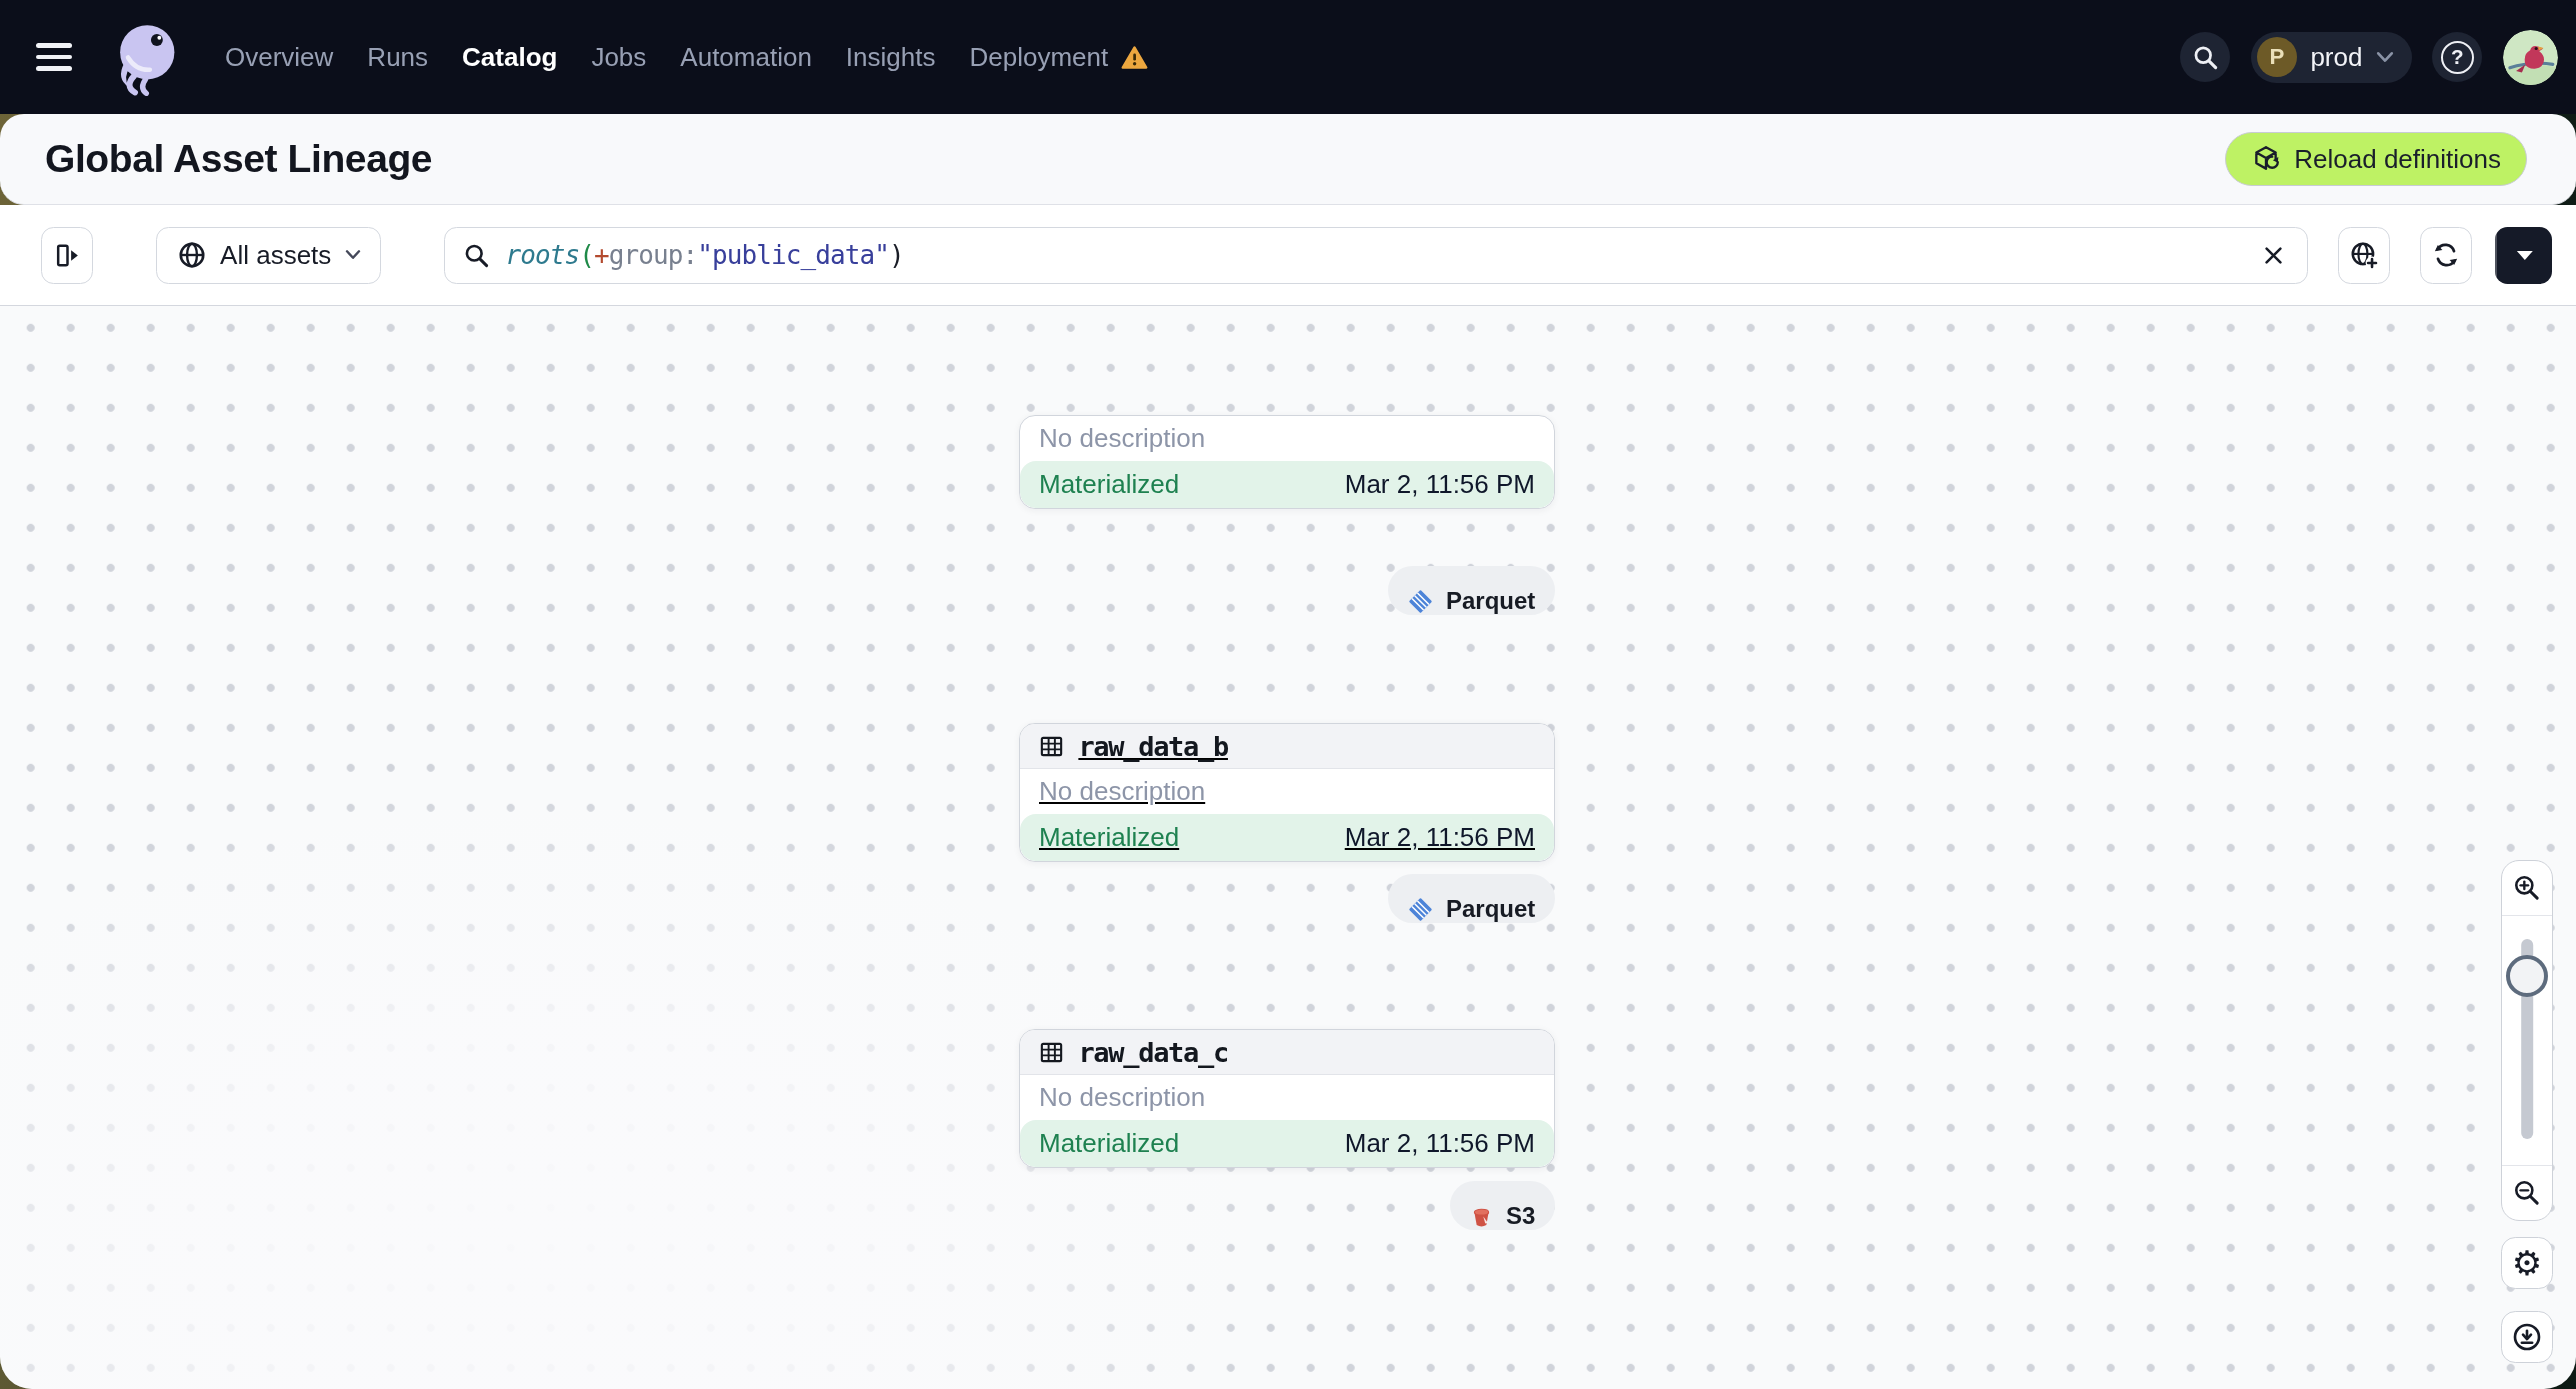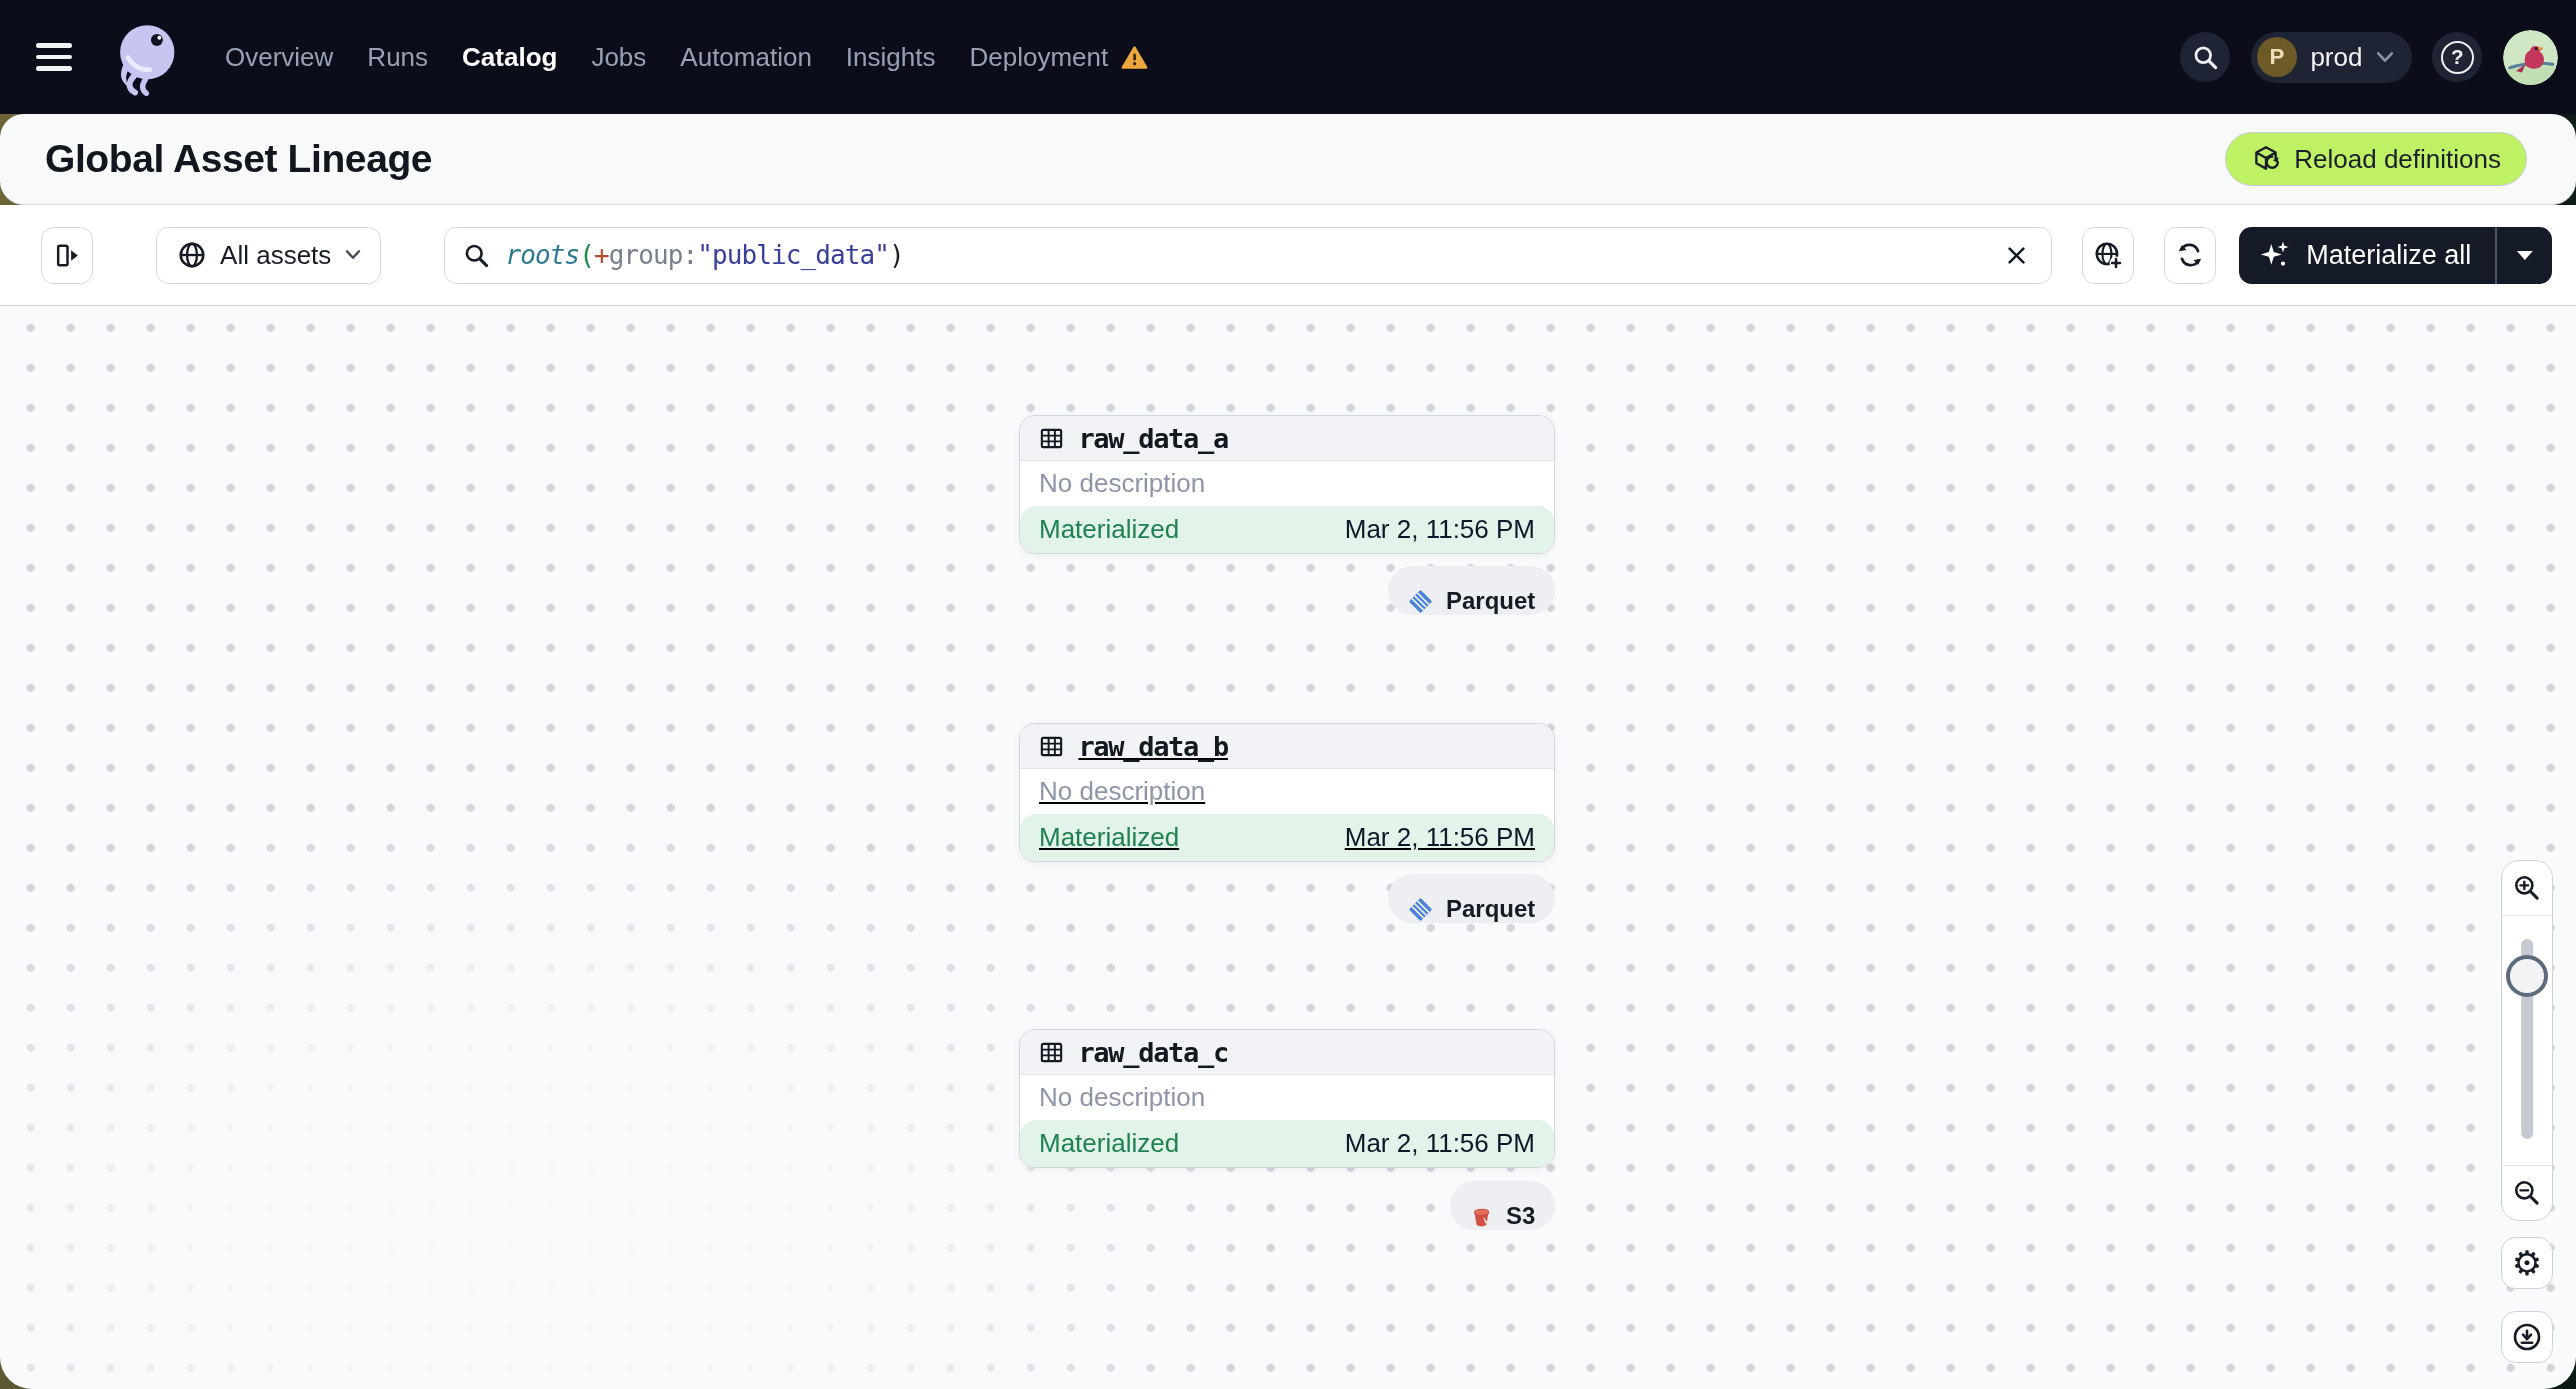--- a/index.html
+++ b/index.html
@@ -218,51 +218,33 @@
     <div class="tool-btn icon-sq">
       <svg width="30" height="30" viewBox="0 0 28 28">
         <path d="M21.5 10.5 a8.5 8.5 0 0 0 -15.3 -2" fill="none" stroke="#171b26" stroke-width="2.5" stroke-linecap="round"></path>
         <path d="M6.5 17.5 a8.5 8.5 0 0 0 15.3 2" fill="none" stroke="#171b26" stroke-width="2.5" stroke-linecap="round"></path>
         <path d="M3.6 10.6 L6.4 4.6 L10.6 9.4 Z" fill="#171b26"></path>
         <path d="M24.4 17.4 L21.6 23.4 L17.4 18.6 Z" fill="#171b26"></path>
       </svg>
     </div>
 
     <div class="materialize">
-      <span class="mat-main">
-        <svg width="32" height="32" viewBox="0 0 26 26">
-          <path d="M10 4 L12 10.5 L18.5 12.5 L12 14.5 L10 21 L8 14.5 L1.5 12.5 L8 10.5 Z" fill="#ffffff"></path>
-          <path d="M19.5 2 L20.6 5.4 L24 6.5 L20.6 7.6 L19.5 11 L18.4 7.6 L15 6.5 L18.4 5.4 Z" fill="#ffffff"></path>
-          <circle cx="19.5" cy="20" r="1.7" fill="#ffffff"></circle>
-        </svg>
-        <span>Materialize all</span>
-      </span>
       <span class="mat-divider"></span>
       <span class="mat-caret">
         <svg width="19.7" height="12.5" viewBox="0 0 16 10">
           <path d="M1.5 1.5 L14.5 1.5 L8 8.8 Z" fill="#ffffff"></path>
         </svg>
       </span>
     </div>
   </div>
 
   <div class="canvas">
     <div class="fade-bl"></div>
 
     <div class="node n0">
-      <div class="node-head">
-        <svg width="27" height="27" viewBox="0 0 28 28">
-          <rect x="4" y="5" width="20" height="18" rx="1.5" fill="none" stroke="#14181f" stroke-width="2.2"></rect>
-          <line x1="4" y1="11" x2="24" y2="11" stroke="#14181f" stroke-width="2"></line>
-          <line x1="4" y1="17" x2="24" y2="17" stroke="#14181f" stroke-width="2"></line>
-          <line x1="11" y1="5" x2="11" y2="23" stroke="#14181f" stroke-width="2"></line>
-          <line x1="17.5" y1="5" x2="17.5" y2="23" stroke="#14181f" stroke-width="2"></line>
-        </svg>
-        <span class="node-name">raw_data_a</span>
-      </div>
       <div class="node-desc">No description</div>
       <div class="node-status">
         <span class="status-label">Materialized</span>
         <span class="status-time">Mar 2, 11:56 PM</span>
       </div>
     </div>
     <div class="tag t0">
       <svg width="27" height="27" viewBox="0 0 28 28">
         <g transform="rotate(45 14 14)">
           <rect x="5.5" y="5.5" width="17" height="17" rx="1" fill="#4d84d8"></rect>

